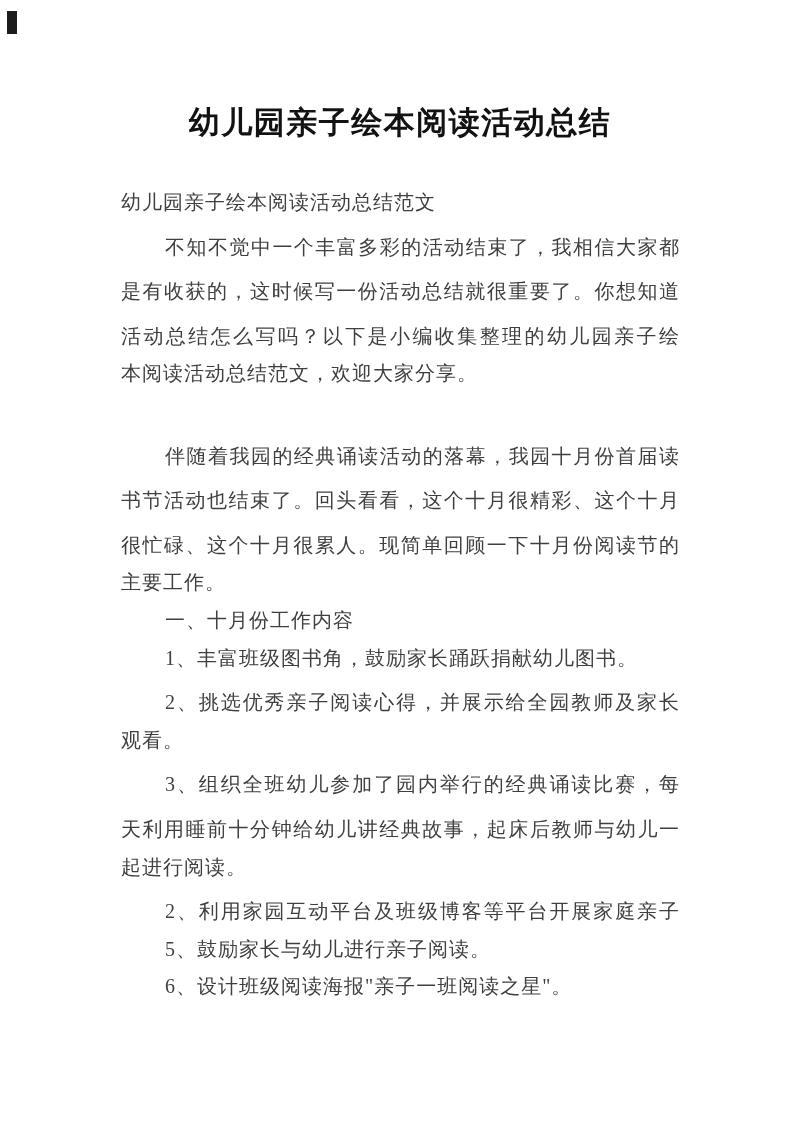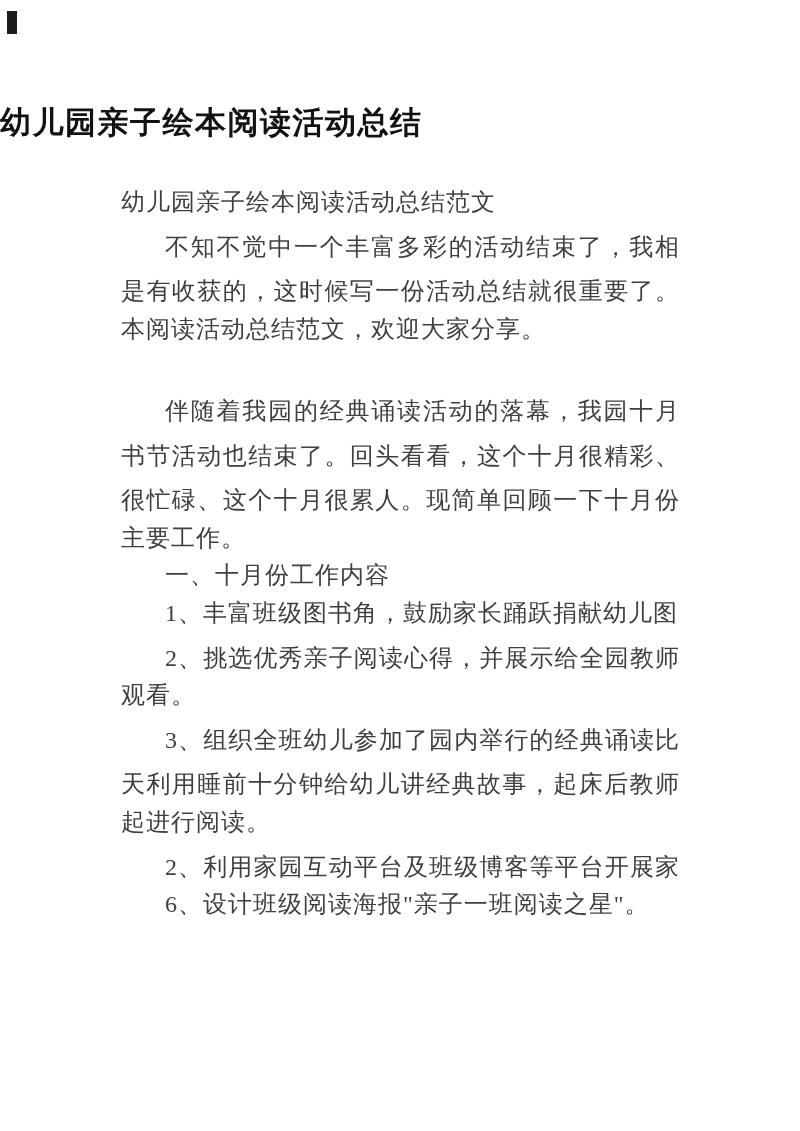--- a/index.html
+++ b/index.html
@@ -18,33 +18,33 @@
     width:10px;
     height:23px;
     background:var(--mark,#1c1c1c);
   }
   .doc-title{
     position:absolute;
     top:97px;
     left:0;
     width:100%;
     margin:0;
-    text-align:left;
+    text-align:center;
     font-size:31px;
     line-height:52px;
     font-weight:700;
     letter-spacing:1.5px;
     color:var(--title,#121212);
   }
   .content{
     position:absolute;
     top:184px;
     left:121px;
     width:559px;
-    font-size:24px;
+    font-size:20px;
     letter-spacing:1px;
     color:var(--text,#3f3f3f);
   }
   .ln{
     height:37.6px;
     line-height:37.6px;
     overflow:hidden;
   }
   .ln.ind{padding-left:44px;}
   .ln.j{
@@ -60,30 +60,32 @@
 <div class="page">
 
   <div class="corner-mark"></div>
 
   <h1 class="doc-title">幼儿园亲子绘本阅读活动总结</h1>
 
   <div class="content">
     <div class="ln">幼儿园亲子绘本阅读活动总结范文</div>
     <div class="ln ind j">不知不觉中一个丰富多彩的活动结束了，我相信大家都</div>
     <div class="ln j">是有收获的，这时候写一份活动总结就很重要了。你想知道</div>
+    <div class="ln j">活动总结怎么写吗？以下是小编收集整理的幼儿园亲子绘</div>
     <div class="ln">本阅读活动总结范文，欢迎大家分享。</div>
     <div class="ln"></div>
     <div class="ln ind j">伴随着我园的经典诵读活动的落幕，我园十月份首届读</div>
     <div class="ln j">书节活动也结束了。回头看看，这个十月很精彩、这个十月</div>
     <div class="ln j">很忙碌、这个十月很累人。现简单回顾一下十月份阅读节的</div>
     <div class="ln">主要工作。</div>
     <div class="ln ind">一、十月份工作内容</div>
     <div class="ln ind">1、丰富班级图书角，鼓励家长踊跃捐献幼儿图书。</div>
     <div class="ln ind j">2、挑选优秀亲子阅读心得，并展示给全园教师及家长</div>
     <div class="ln">观看。</div>
     <div class="ln ind j">3、组织全班幼儿参加了园内举行的经典诵读比赛，每</div>
     <div class="ln j">天利用睡前十分钟给幼儿讲经典故事，起床后教师与幼儿一</div>
     <div class="ln">起进行阅读。</div>
     <div class="ln ind j">2、利用家园互动平台及班级博客等平台开展家庭亲子</div>
+    <div class="ln ind">5、鼓励家长与幼儿进行亲子阅读。</div>
     <div class="ln ind">6、设计班级阅读海报"亲子一班阅读之星"。</div>
   </div>
 
 </div>
 
 </body></html>

